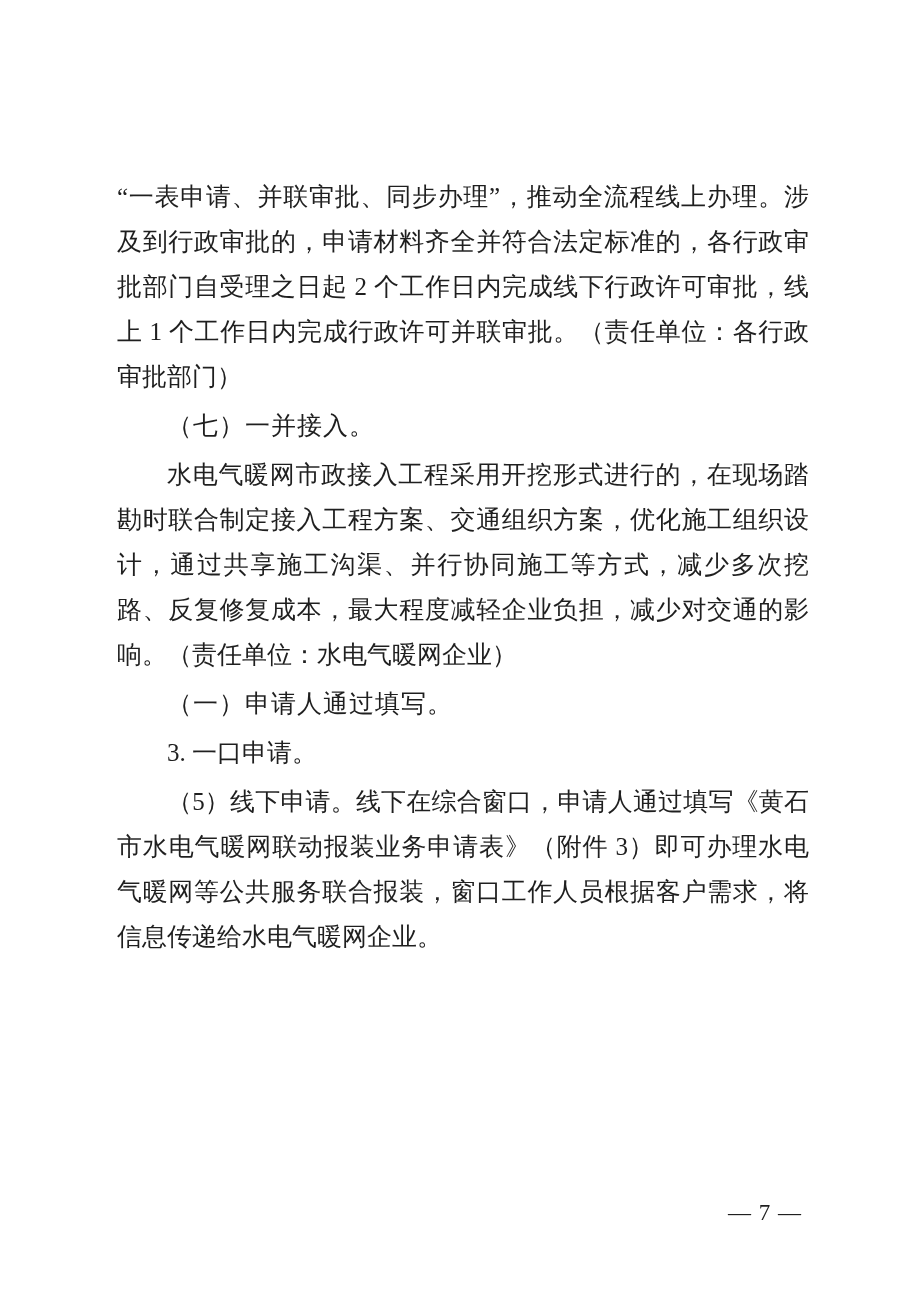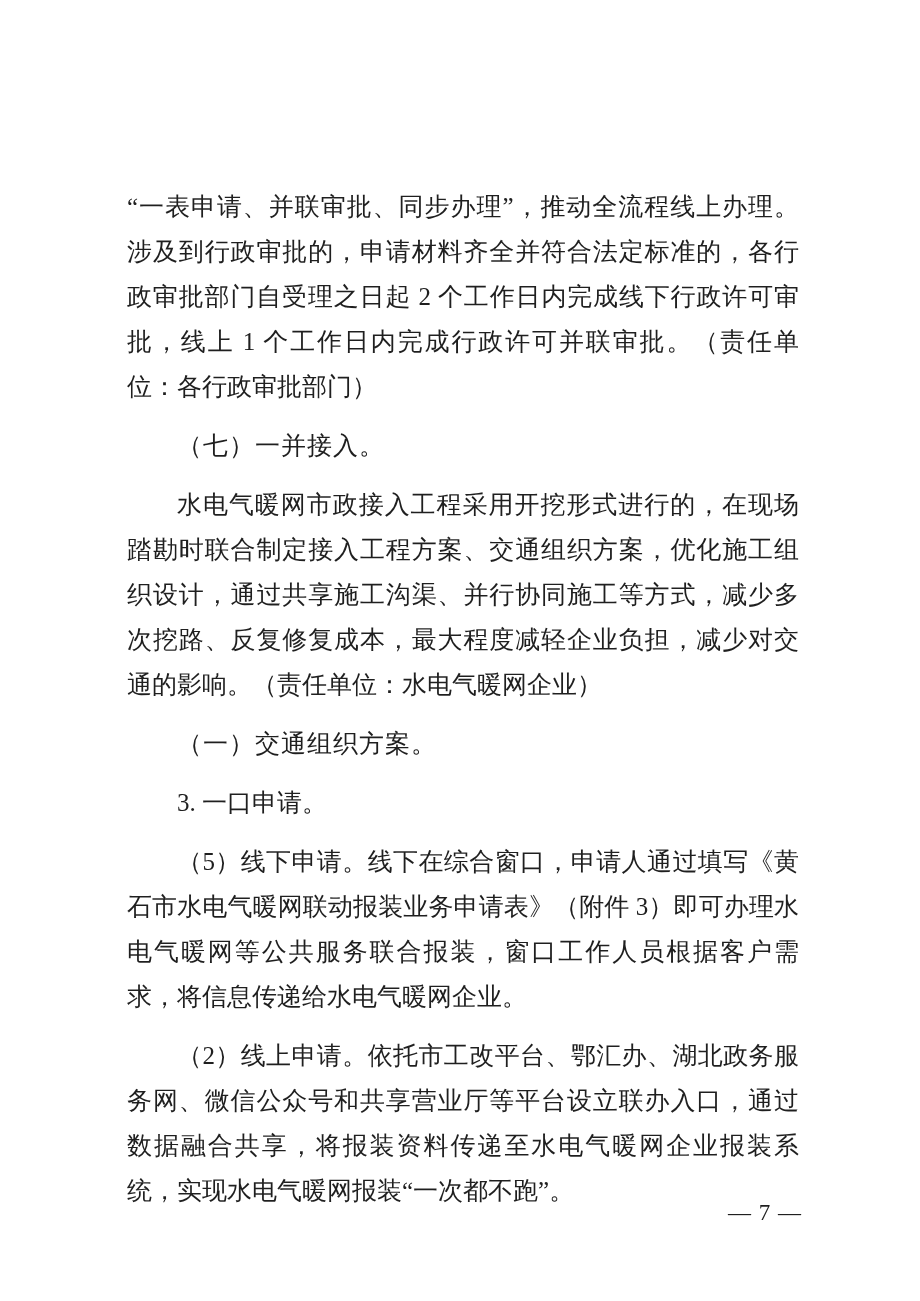--- a/index.html
+++ b/index.html
@@ -20,21 +20,21 @@
     left: 113px;
     top: 170px;
     width: 700px;
     font-family: "Liberation Serif", "DejaVu Serif", serif;
     font-size: 25px;
     line-height: 45px;
     color: #1f1f1f;
     text-align: justify;
   }
   .content p {
-    margin: 14px;
+    margin: 4px;
     padding: 0;
   }
   .indent {
     text-indent: 2em;
   }
   
   .kaiti-heading {
     font-weight: 400;
     letter-spacing: 1px;
   }
@@ -62,25 +62,24 @@
 
   <div class="content">
 
     <p>“一表申请、并联审批、同步办理”，推动全流程线上办理。涉及到行政审批的，申请材料齐全并符合法定标准的，各行政审批部门自受理之日起 2 个工作日内完成线下行政许可审批，线上 1 个工作日内完成行政许可并联审批。（责任单位：各行政审批部门）</p>
 
     <p class="indent kaiti-heading">（七）一并接入。</p>
 
     <p class="indent">水电气暖网市政接入工程采用开挖形式进行的，在现场踏勘时联合制定接入工程方案、交通组织方案，优化施工组织设计，通过共享施工沟渠、并行协同施工等方式，减少多次挖路、反复修复成本，最大程度减轻企业负担，减少对交通的影响。（责任单位：水电气暖网企业）</p>
 
 
-    <p class="indent kaiti-heading">（一）交通组织方案。</p>
+    <p class="indent kaiti-heading">（一）申请人通过填写。</p>
 
     <p class="indent">3. 一口申请。</p>
 
     <p class="indent">（5）线下申请。线下在综合窗口，申请人通过填写《黄石市水电气暖网联动报装业务申请表》（附件 3）即可办理水电气暖网等公共服务联合报装，窗口工作人员根据客户需求，将信息传递给水电气暖网企业。</p>
 
-    <p class="indent">（2）线上申请。依托市工改平台、鄂汇办、湖北政务服务网、微信公众号和共享营业厅等平台设立联办入口，通过数据融合共享，将报装资料传递至水电气暖网企业报装系统，实现水电气暖网报装“一次都不跑”。</p>
 
   </div>
 
   <div class="footer">— 7 —</div>
 
 </div>
 
 </body></html>

